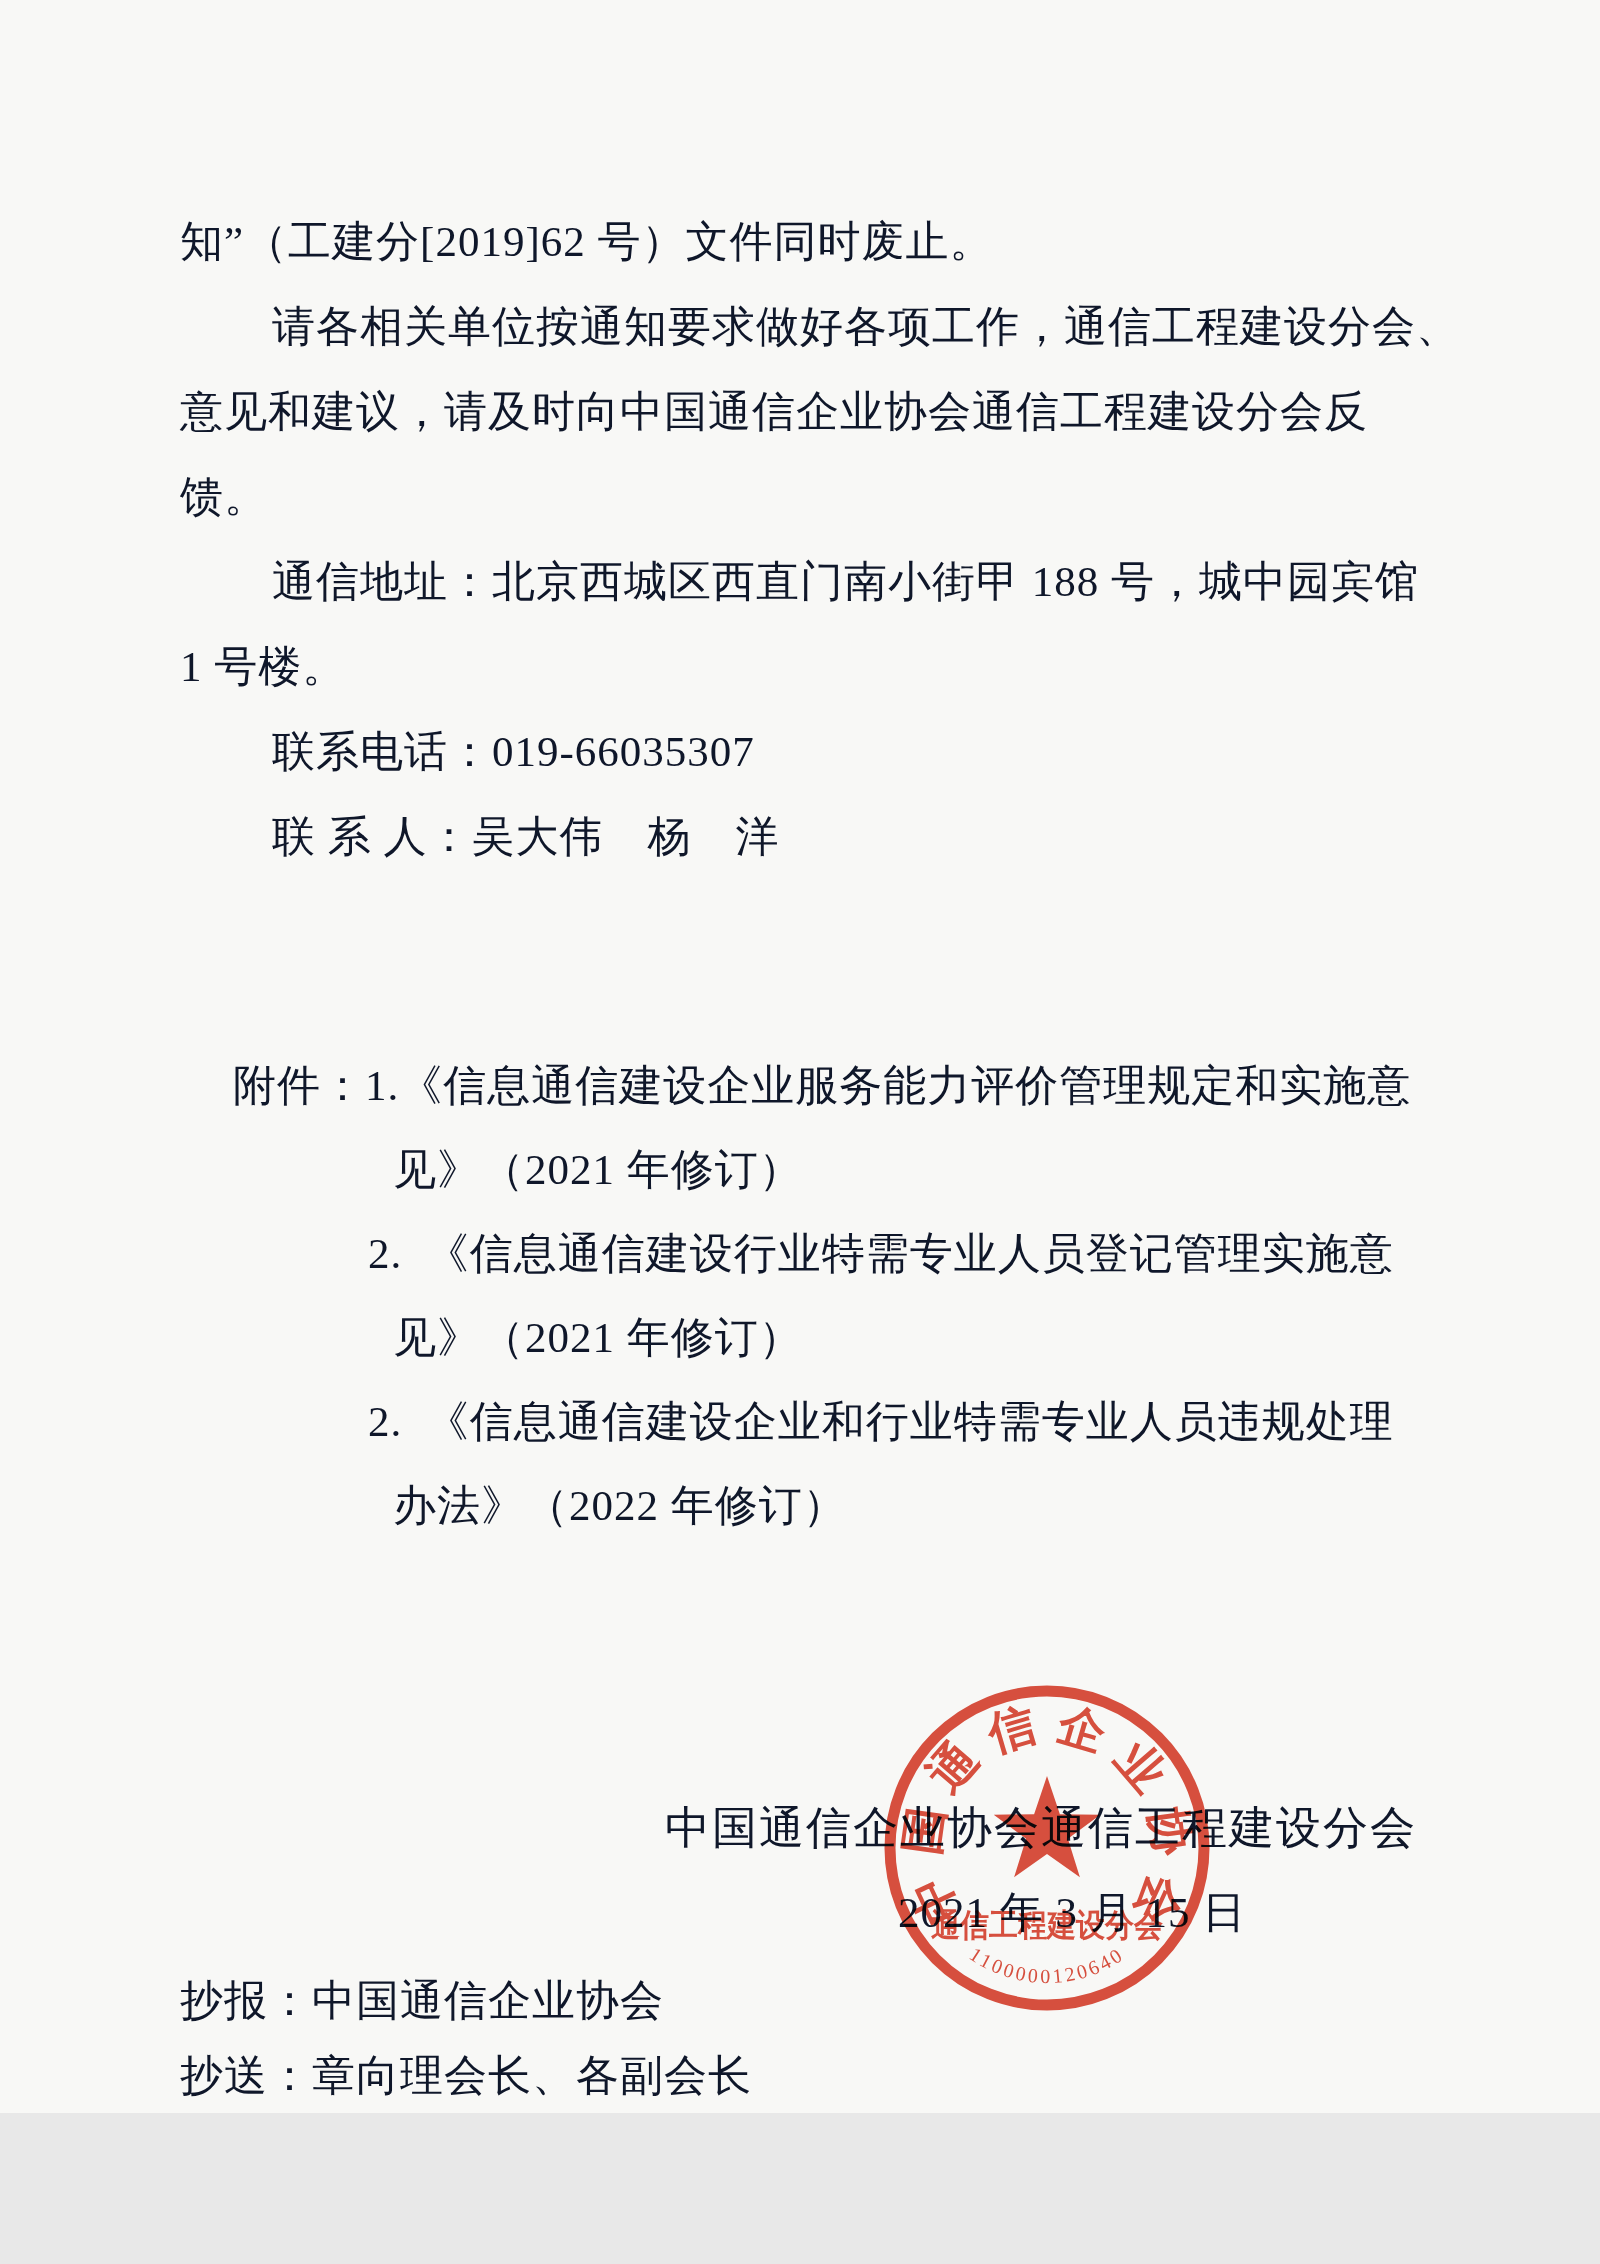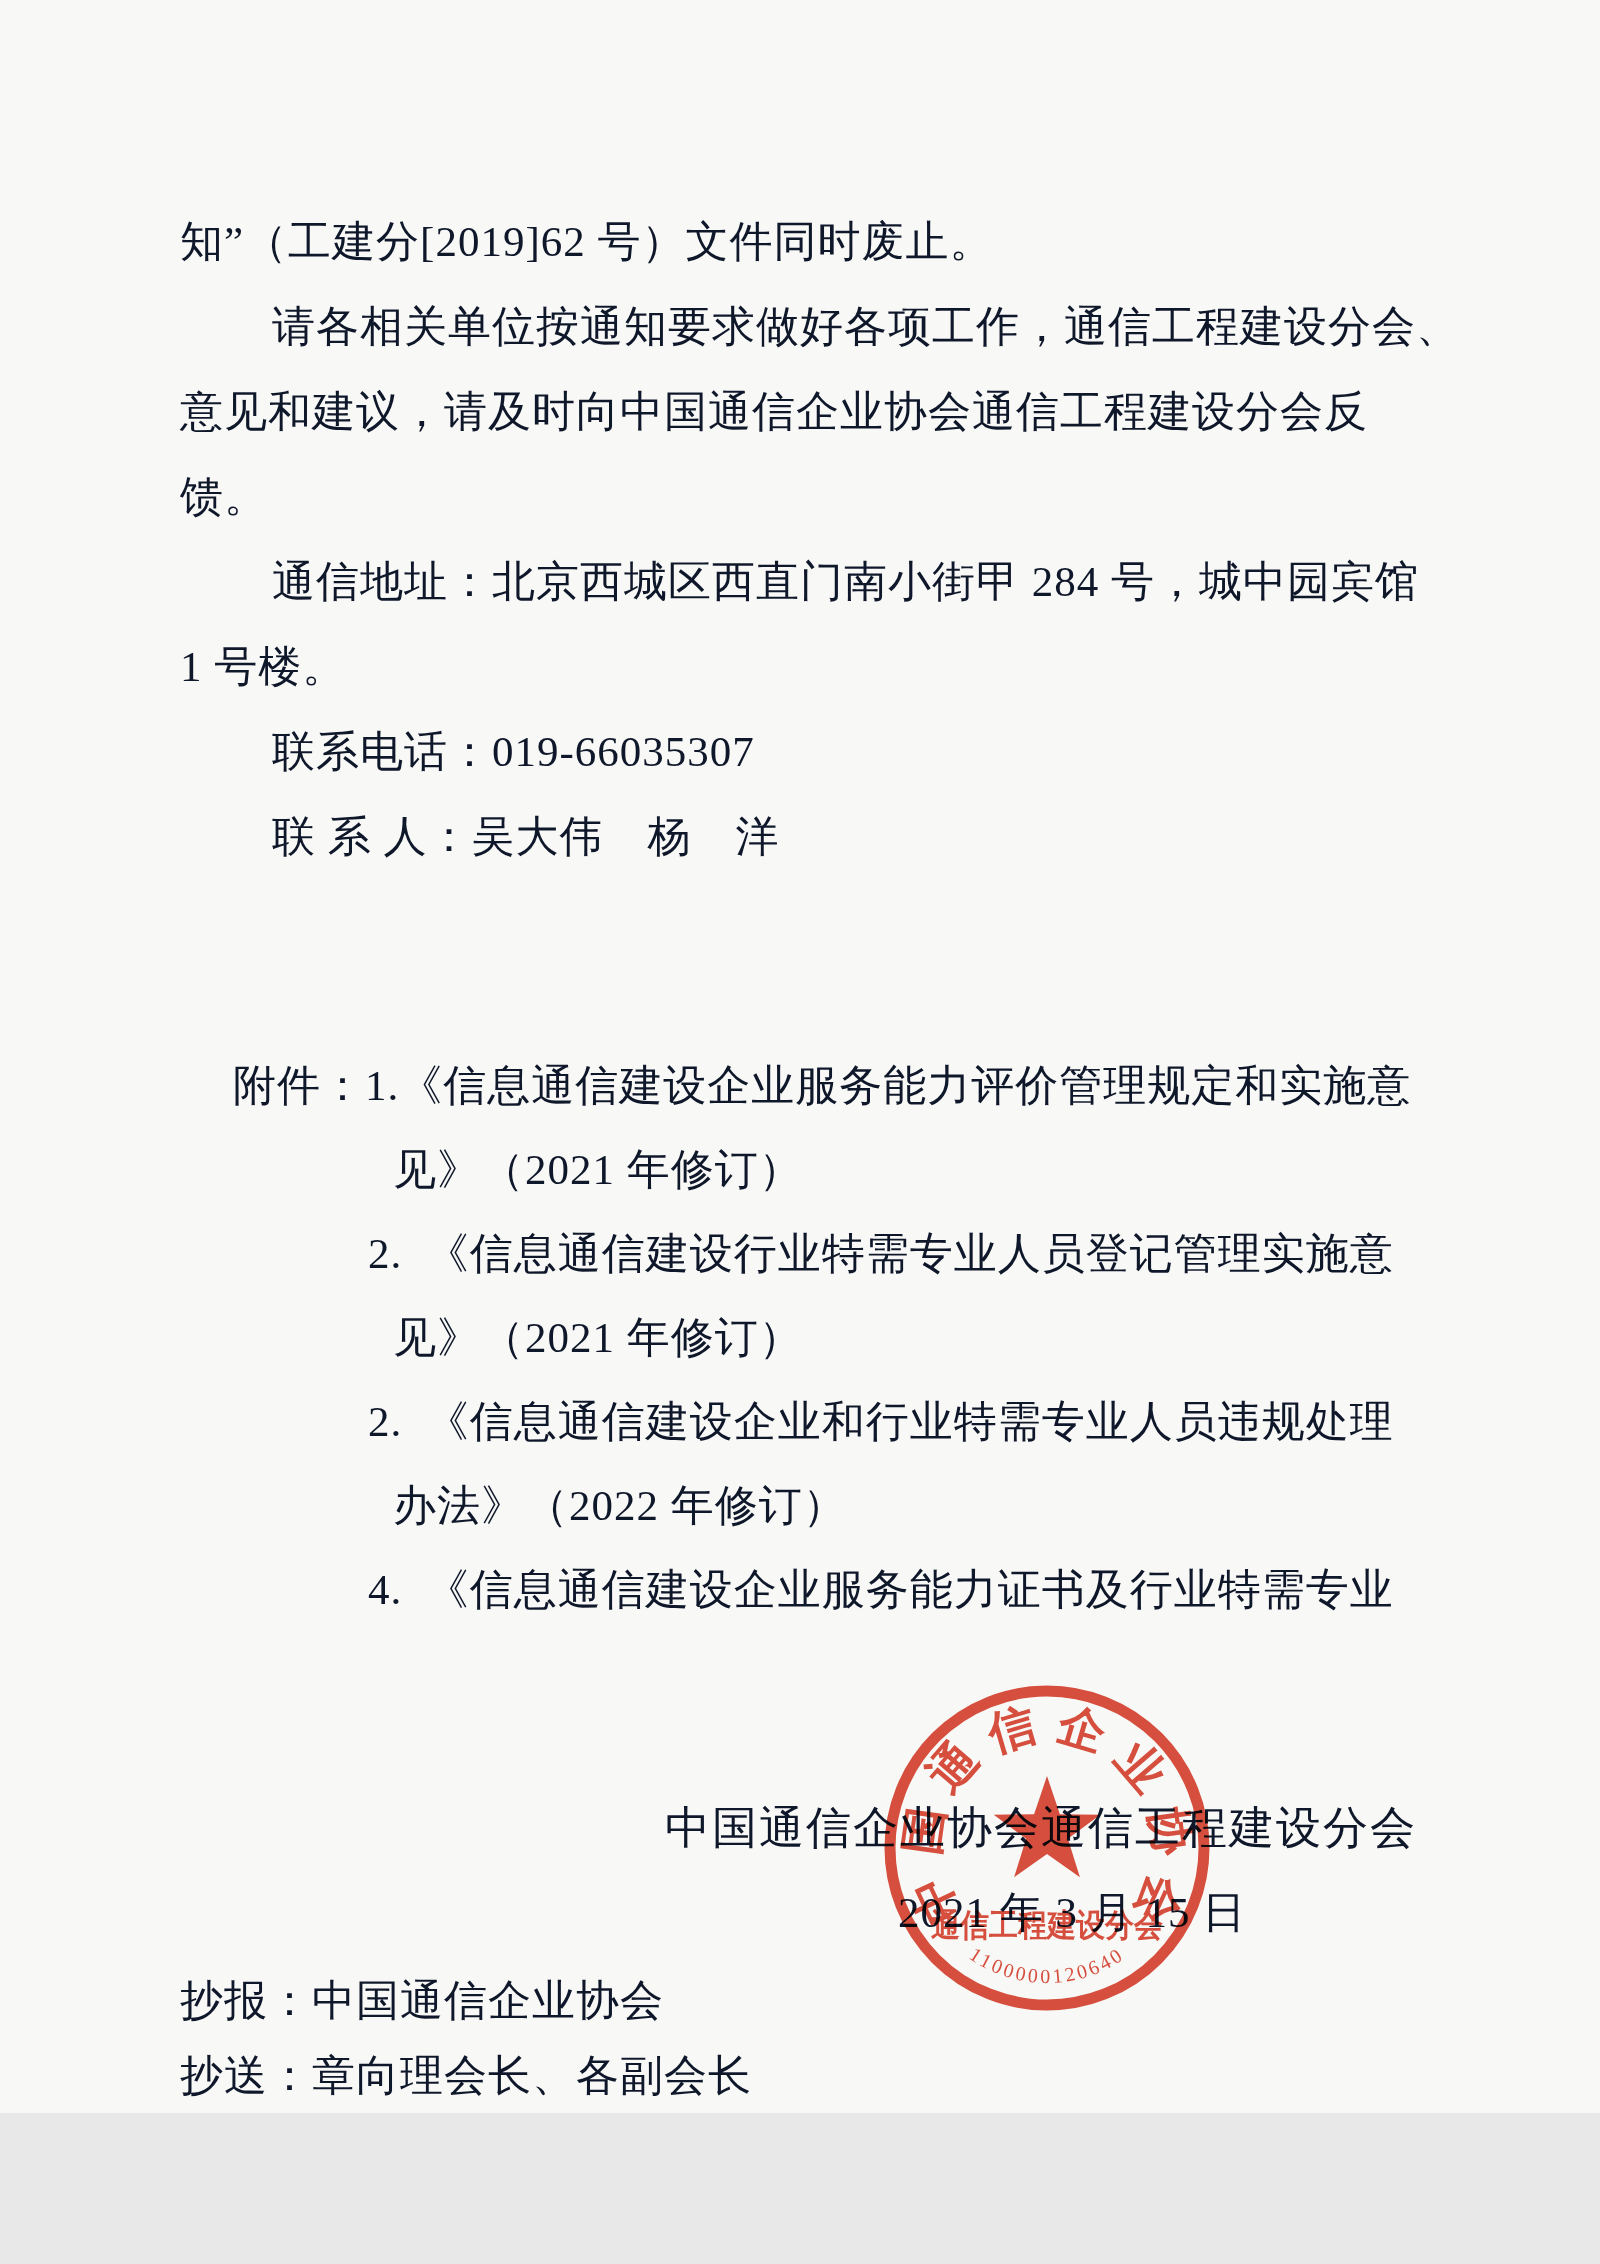--- a/index.html
+++ b/index.html
@@ -53,32 +53,31 @@
 </style>
 </head>
 <body>
 
 <div class="page">
 
   <div class="ln" style="top:220px;left:180px">知”（工建分[2019]62 号）文件同时废止。</div>
   <div class="ln" style="top:305px;left:272px">请各相关单位按通知要求做好各项工作，通信工程建设分会、</div>
   <div class="ln" style="top:390px;left:180px">意见和建议，请及时向中国通信企业协会通信工程建设分会反</div>
   <div class="ln" style="top:475px;left:180px">馈。</div>
-  <div class="ln" style="top:560px;left:272px">通信地址：北京西城区西直门南小街甲 284 号，城中园宾馆</div>
+  <div class="ln" style="top:560px;left:272px">通信地址：北京西城区西直门南小街甲 188 号，城中园宾馆</div>
   <div class="ln" style="top:645px;left:180px">1 号楼。</div>
   <div class="ln" style="top:730px;left:272px">联系电话：019-66035307</div>
   <div class="ln" style="top:815px;left:272px">联 系 人：吴大伟　杨　洋</div>
 
   <div class="ln" style="top:1064px;left:233px">附件：1.《信息通信建设企业服务能力评价管理规定和实施意</div>
   <div class="ln" style="top:1148px;left:393px">见》（2021 年修订）</div>
   <div class="ln" style="top:1232px;left:368px">2.  《信息通信建设行业特需专业人员登记管理实施意</div>
   <div class="ln" style="top:1316px;left:393px">见》（2021 年修订）</div>
   <div class="ln" style="top:1400px;left:368px">2.  《信息通信建设企业和行业特需专业人员违规处理</div>
   <div class="ln" style="top:1484px;left:393px">办法》（2022 年修订）</div>
-  <div class="ln" style="top:1568px;left:368px">4.  《信息通信建设企业服务能力证书及行业特需专业</div>
 
   <div class="ln sig" style="top:1806px;left:665px">中国通信企业协会通信工程建设分会</div>
   <div class="ln" style="top:1891px;left:898px">2021 年 3 月 15 日</div>
 
   <div class="ln" style="top:1979px;left:180px">抄报：中国通信企业协会</div>
   <div class="ln" style="top:2054px;left:180px">抄送：章向理会长、各副会长</div>
 
   <div class="smudge"></div>
 
   <div class="seal-wrap">

